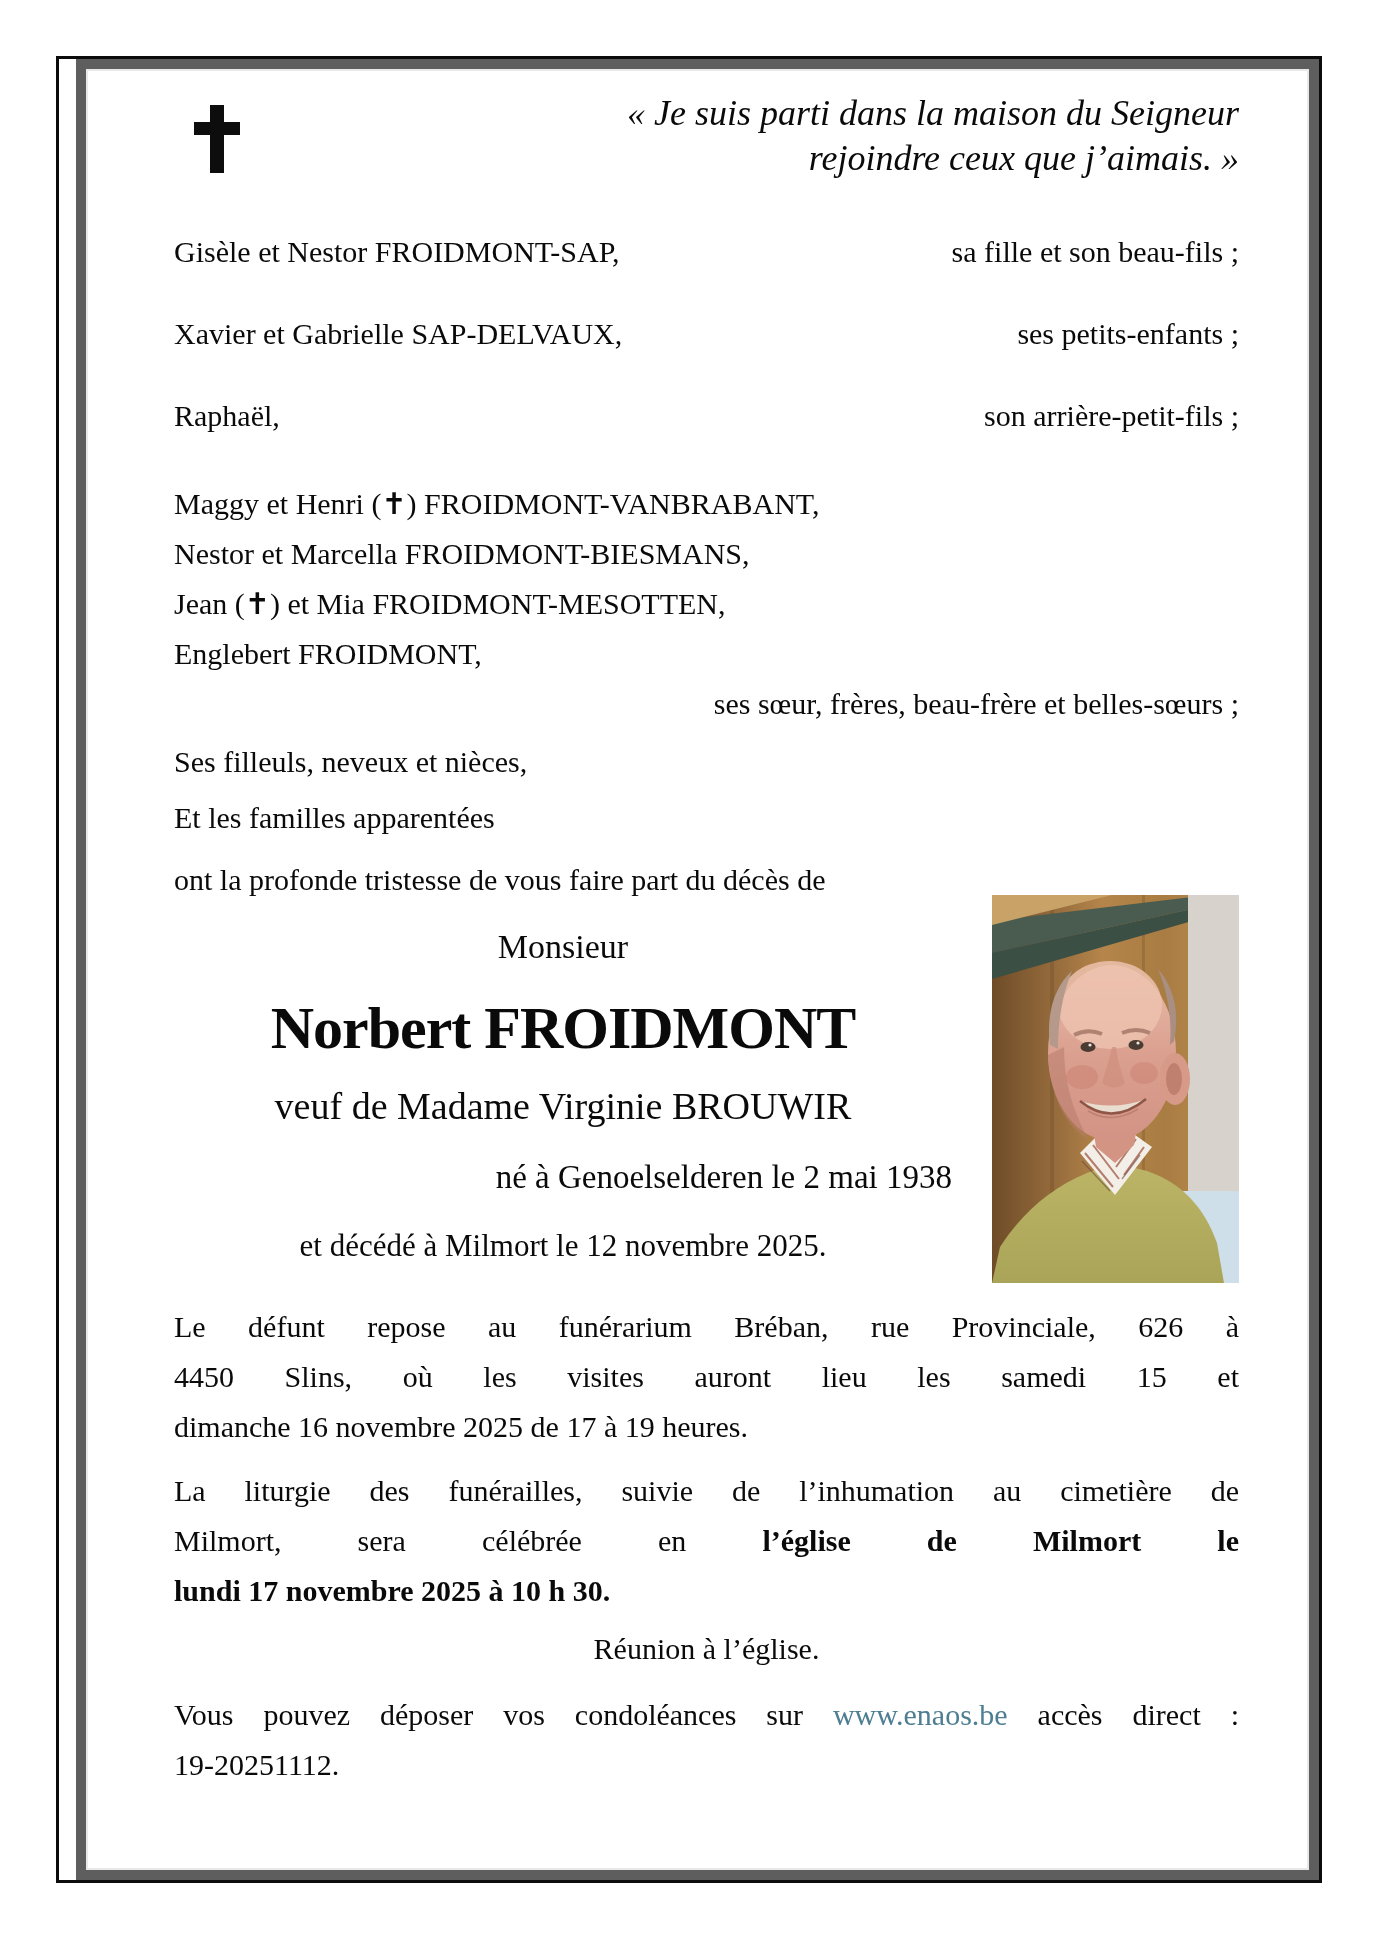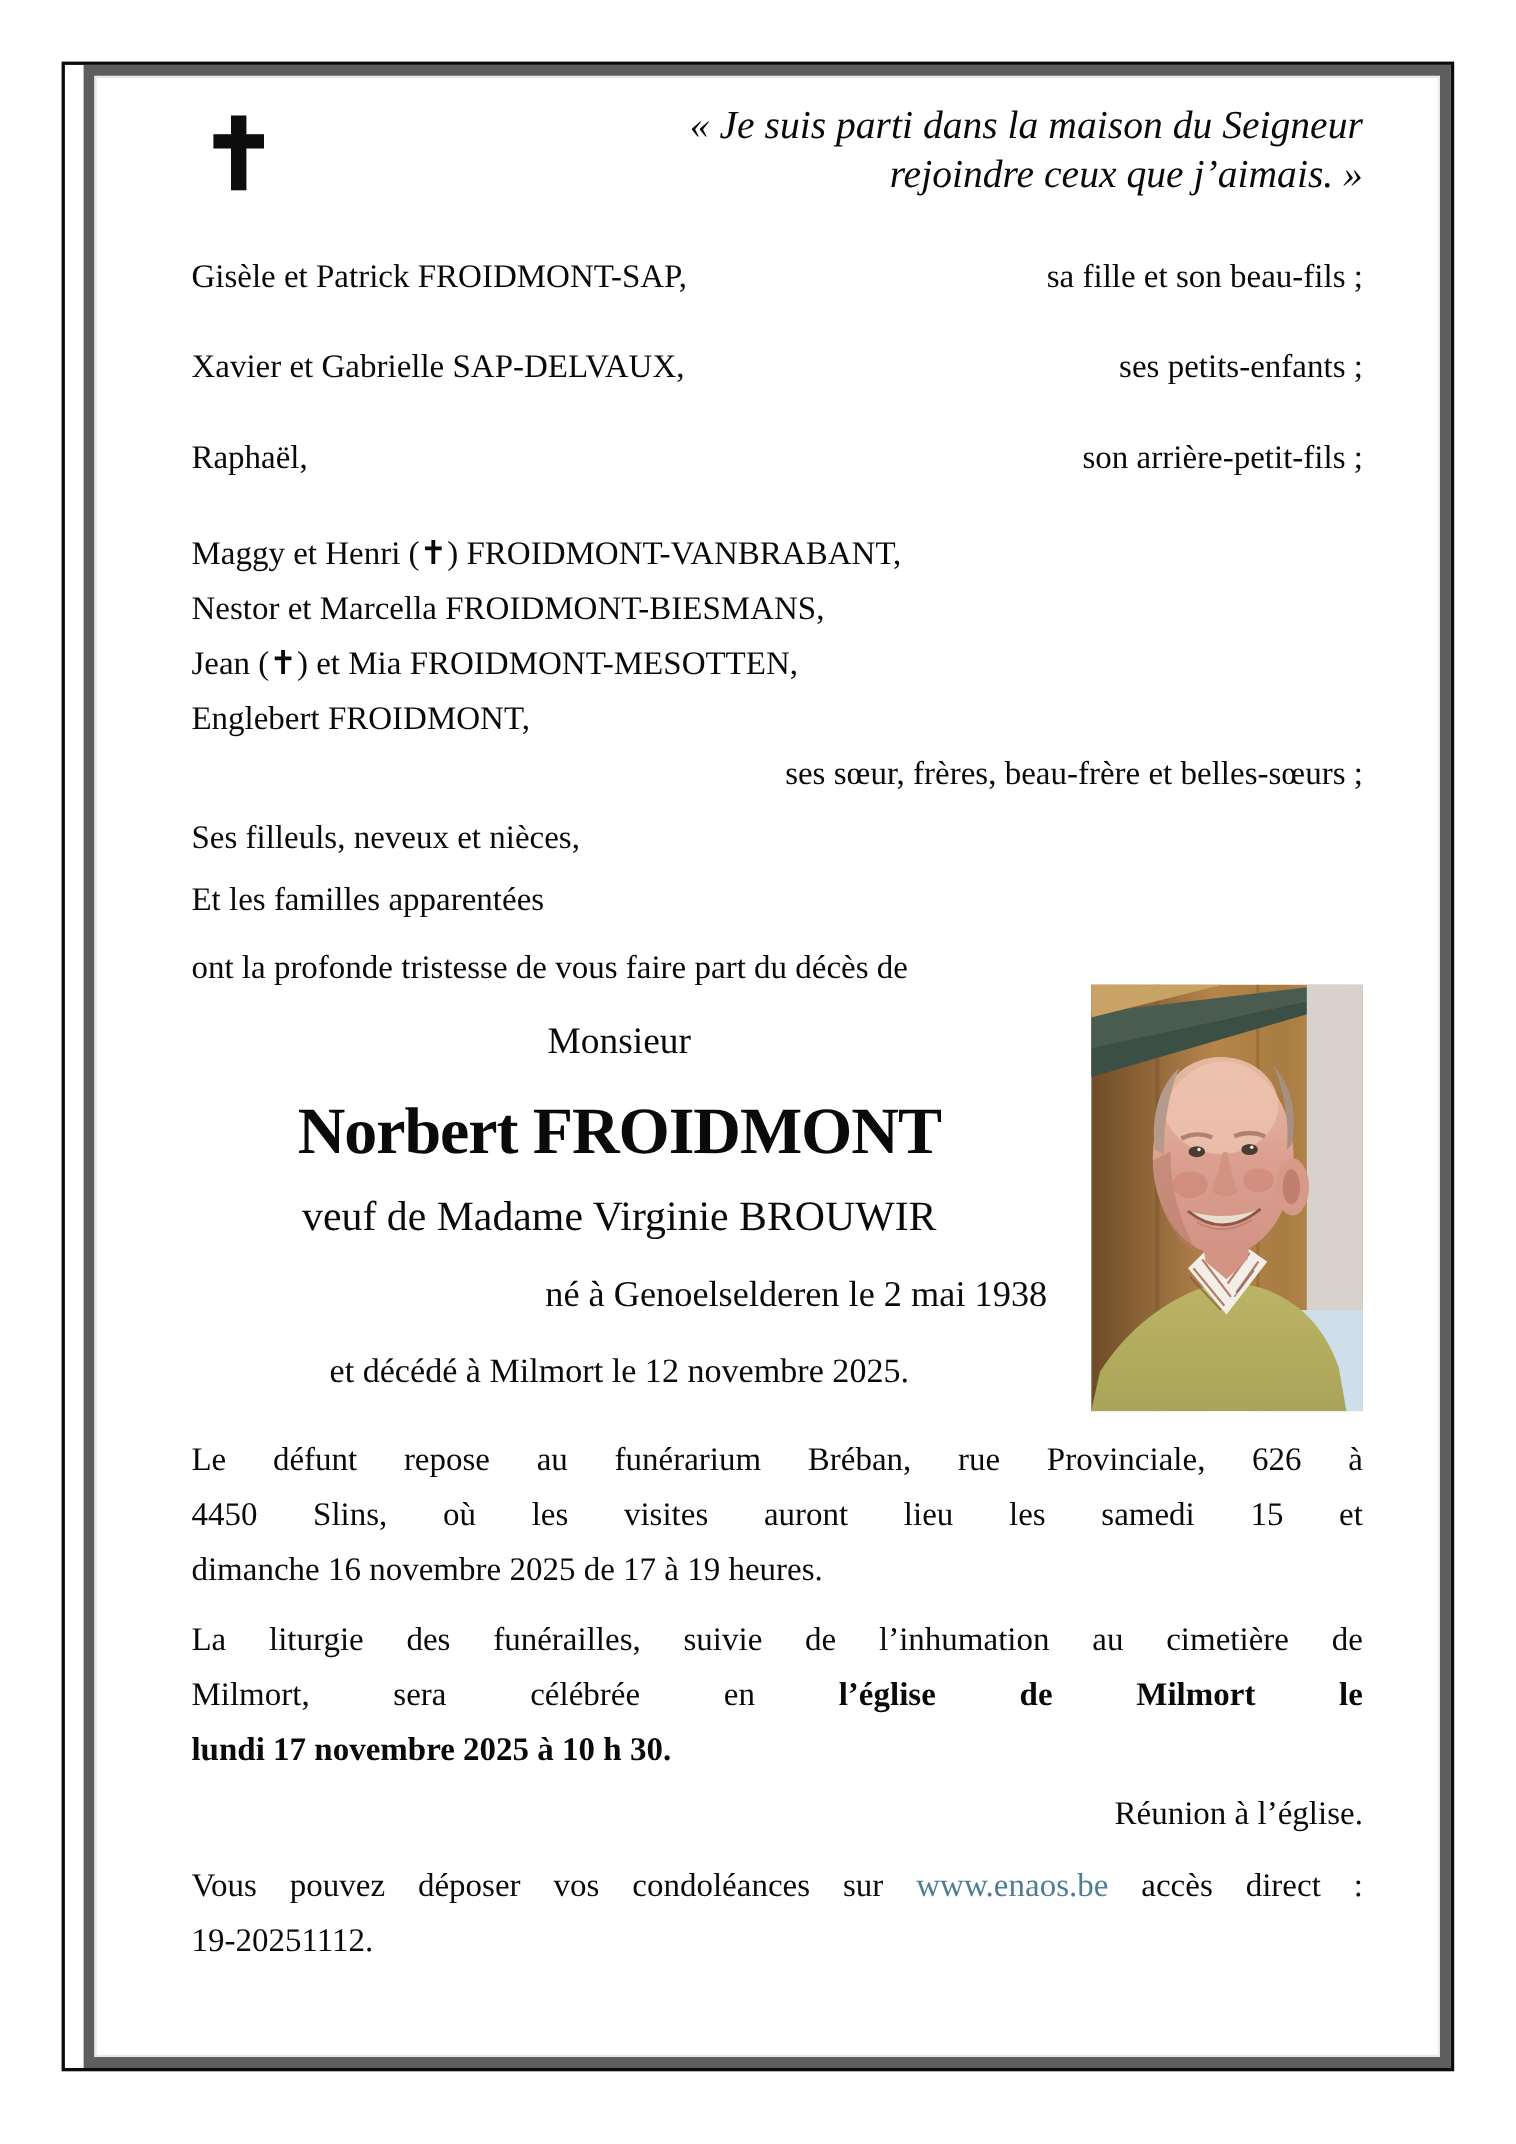--- a/index.html
+++ b/index.html
@@ -64,21 +64,21 @@
   .t-widower{font-size:38px;line-height:46px;margin-top:20px;}
   .t-birth{font-size:33px;line-height:40px;margin-top:28px;text-align:right;}
   .t-death{font-size:31px;line-height:38px;margin-top:30px;}
   .photo{flex:0 0 auto;width:247px;height:388px;margin-top:-4px;}
   
   .para{font-size:30px;line-height:50px;}
   .p1{margin-top:19px;}
   .p2{margin-top:14px;}
   .just{text-align:justify;text-align-last:justify;}
   .bold{font-weight:bold;}
-  .meeting{text-align:right;font-size:30px;line-height:38px;margin-top:14px;}
+  .meeting{text-align:center;font-size:30px;line-height:38px;margin-top:14px;}
   .condolences{margin-top:22px;font-size:30px;line-height:50px;}
   .condolences a{color:#4d7e92;cursor:pointer;}
 </style>
 </head>
 <body>
 
 <div class="page">
   <div class="frame">
     <div class="frame-band">
       <div class="frame-inner">
@@ -90,21 +90,21 @@
               <div class="h"></div>
             </div>
             <div class="quote">
               <div>« Je suis parti dans la maison du Seigneur</div>
               <div>rejoindre ceux que j’aimais. »</div>
             </div>
           </div>
 
           <div class="pairs">
             <div class="pair-row">
-              <span>Gisèle et Patrick FROIDMONT-SAP,</span>
+              <span>Gisèle et Nestor FROIDMONT-SAP,</span>
               <span>sa fille et son beau-fils ;</span>
             </div>
             <div class="pair-row">
               <span>Xavier et Gabrielle SAP-DELVAUX,</span>
               <span>ses petits-enfants ;</span>
             </div>
             <div class="pair-row">
               <span>Raphaël,</span>
               <span>son arrière-petit-fils ;</span>
             </div>

